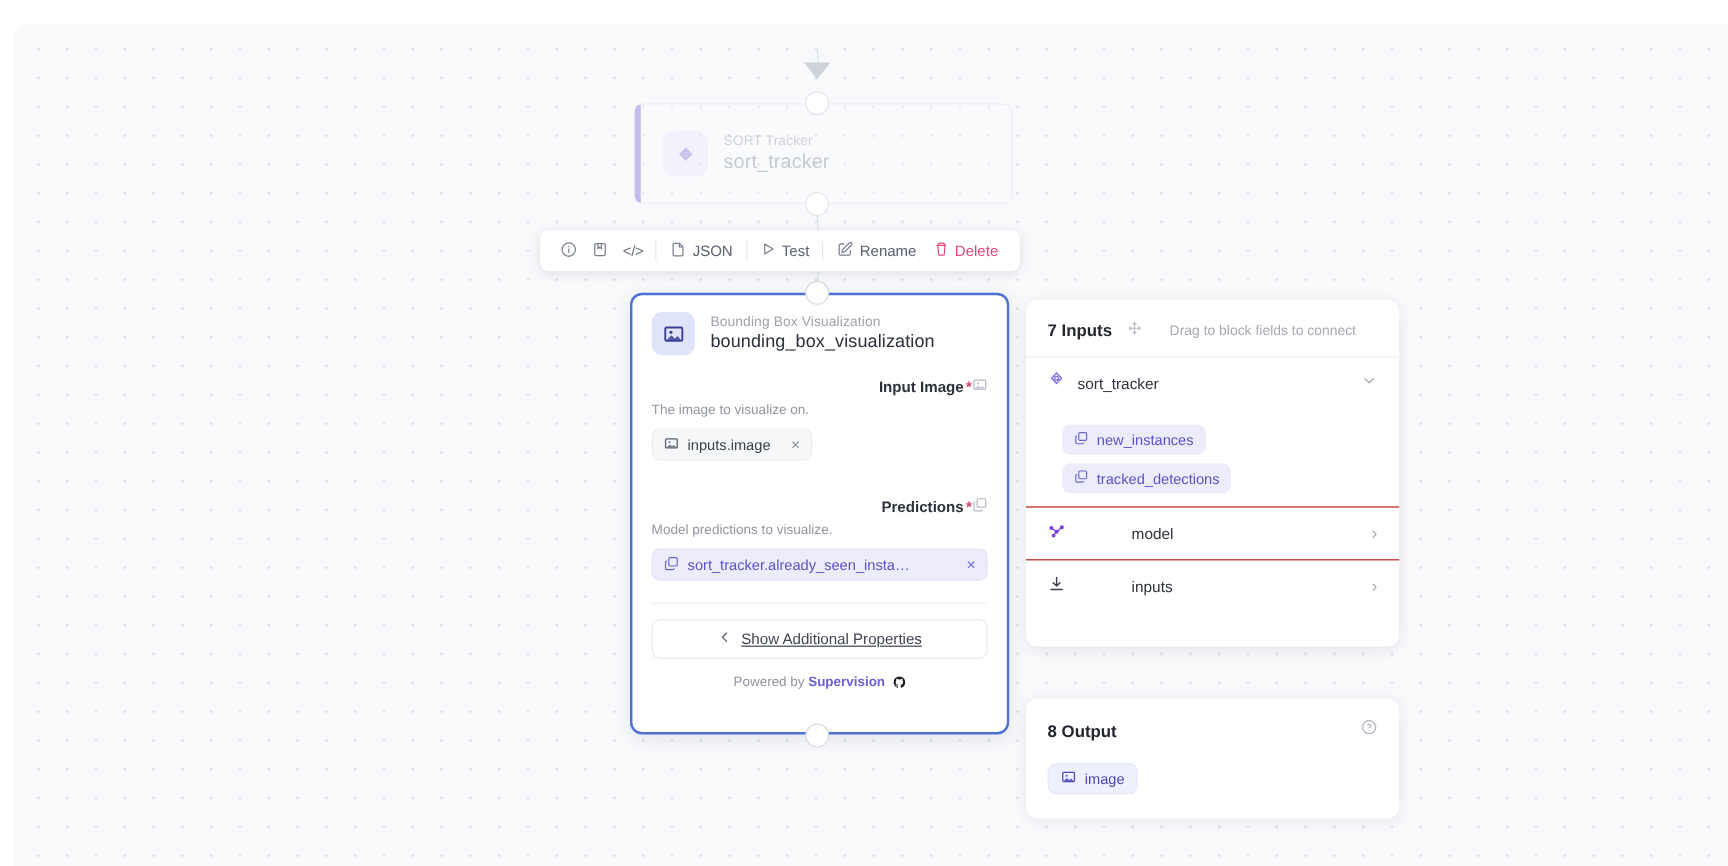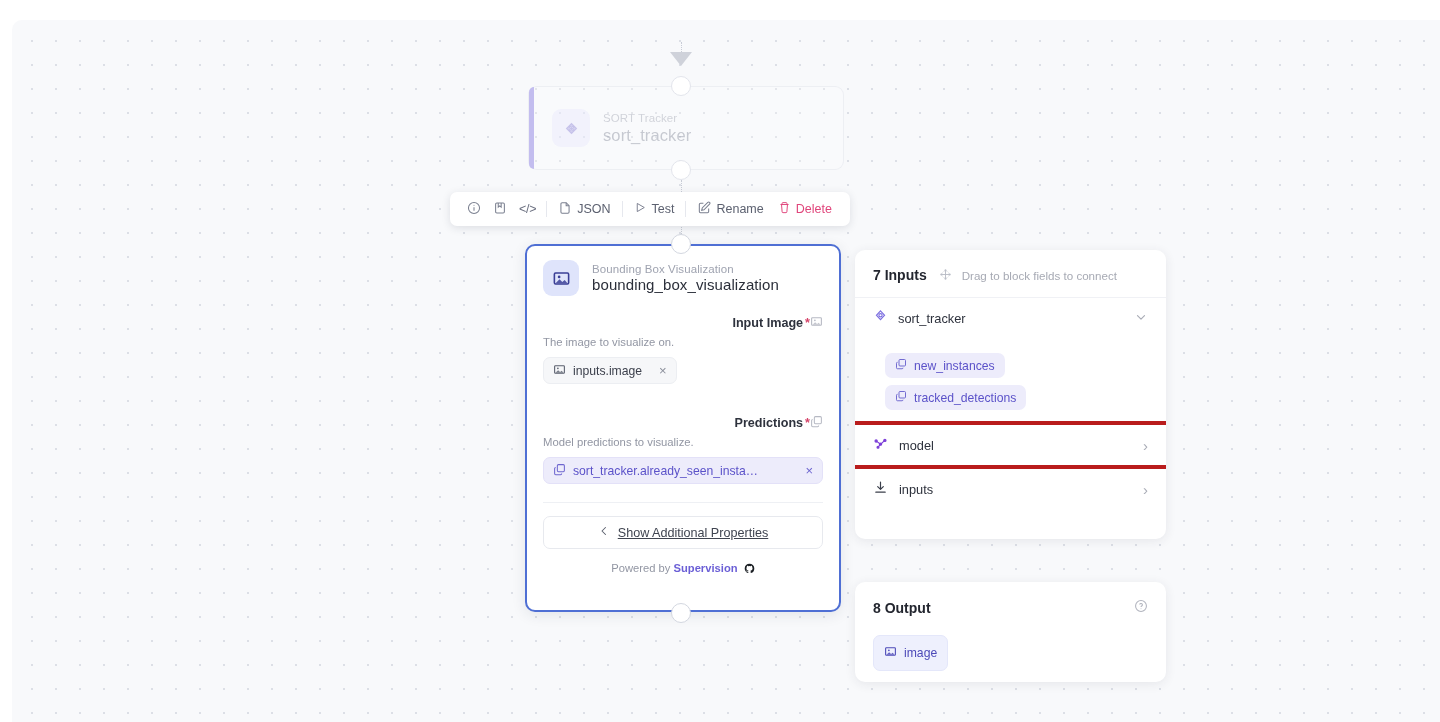--- a/index.html
+++ b/index.html
@@ -203,21 +203,21 @@
   #output-panel { left: 843px; top: 562px; width: 311px; height: 100px; }
 
   .panel-head {
     display: flex; align-items: center;
     padding: 17px 18px 14px 18px;
     border-bottom: 1px solid #f0f1f5;
   }
   .panel-title { font-size: 14px; font-weight: bold; color: #23262f; }
   .panel-hint {
     font-size: 11.6px; color: #a7aab4; margin-left: 12px;
-    display: flex; align-items: center; gap: 10px; justify-content: flex-end;
+    display: flex; align-items: center; gap: 23px; justify-content: flex-end;
   }
   .panel-head .help { margin-left: auto; }
 
   .group-row {
     display: flex; align-items: center;
     padding: 11px 18px 5px 18px;
     cursor: pointer;
   }
   .group-row .g-label {
     font-size: 12.8px; color: #2e323d; margin-left: 10px;
@@ -229,30 +229,31 @@
     display: inline-flex; align-items: center; gap: 7px;
     height: 25px; padding: 0 10px; margin-bottom: 7px;
     background: #edecfb; border-radius: 7px;
     font-size: 12.2px; color: #5b52c9;
     cursor: pointer;
   }
 
   .nav-row {
     display: flex; align-items: center;
     height: 44px; padding: 0 18px;
-    border-top: 4px solid #b91c1c;
+    border-top: 1px solid #b91c1c;
     cursor: pointer;
+    gap: 44px;
   }
   .nav-row .n-label { font-size: 12.8px; color: #2e323d; margin-left: 11px; }
   .nav-row .n-chev { margin-left: auto; color: #a9acb6; font-size: 15px; }
 
   .out-body { padding: 8px 18px 0 18px; }
   .out-chip {
     display: inline-flex; align-items: center; gap: 7px;
-    height: 36px; padding: 0 10px;
+    height: 26px; padding: 0 10px;
     background: #eef0fd; border: 1px solid #e4e7fa; border-radius: 7px;
     font-size: 12.2px; color: #4c49b8;
     cursor: pointer;
   }
 </style>
 </head>
 <body>
 
 <div id="canvas">
 

